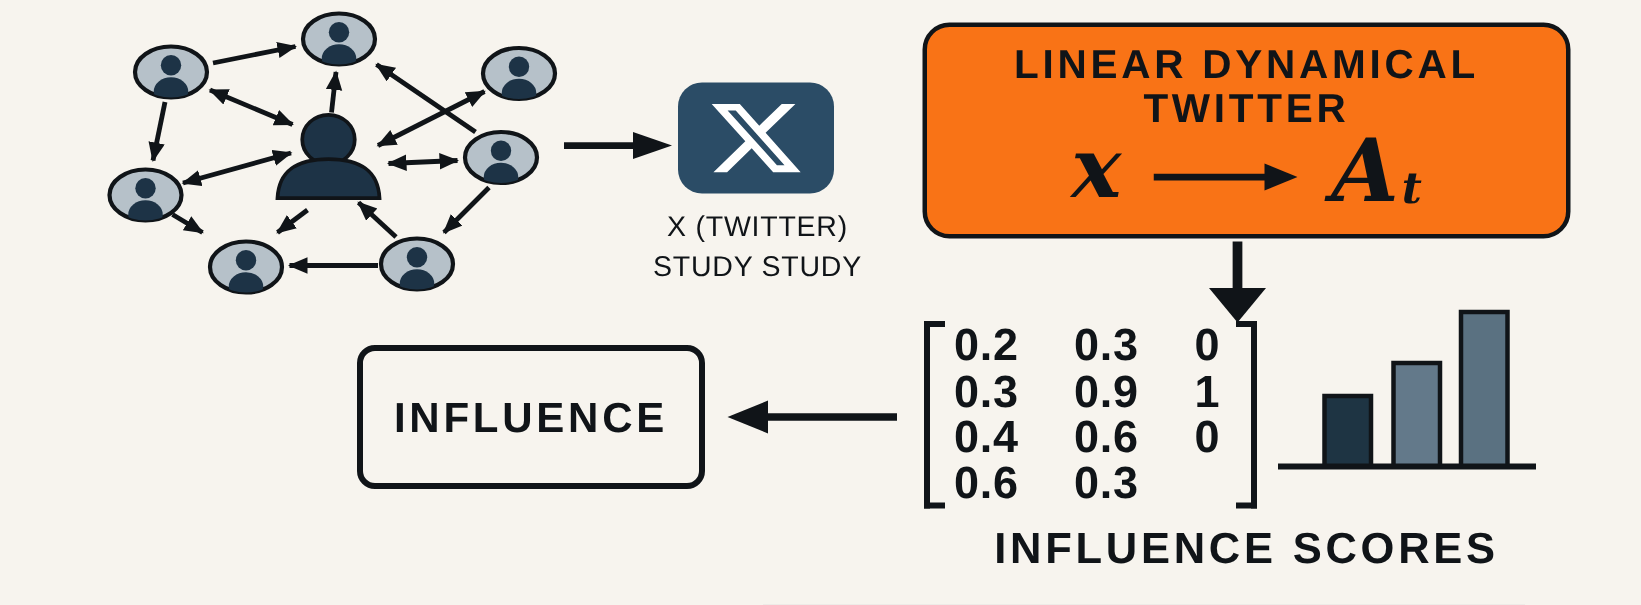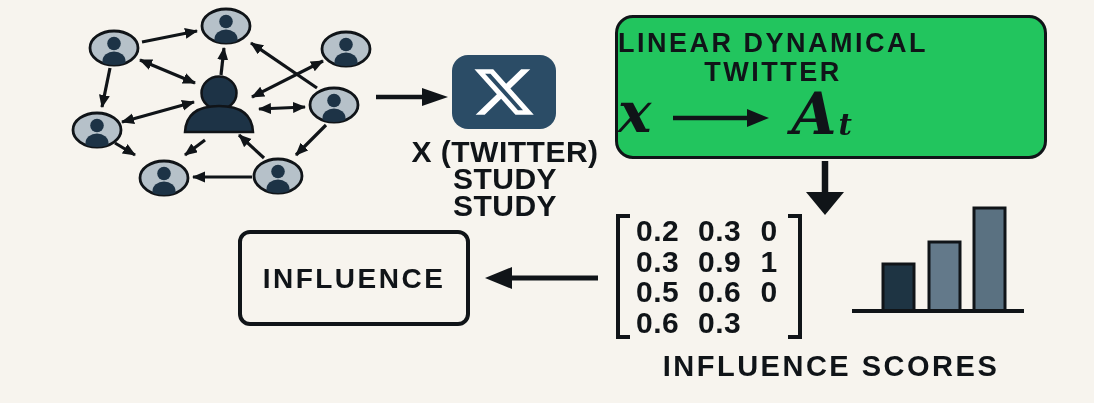--- a/index.html
+++ b/index.html
@@ -12,44 +12,44 @@
   .stage svg.overlay { position:absolute; inset:0; width:1094px; height:403px; }
 
   
   .xlogo {
     position:absolute; left:452px; top:55px; width:104px; height:74px;
     background:#2b4c66; border-radius:16px;
     display:flex; align-items:center; justify-content:center;
   }
   .xcaption {
     position:absolute; left:405px; top:138px; width:200px;
-    text-align:center; font-weight:bold; font-size:30px; line-height:27px;
+    text-align:center; font-weight:normal; font-size:19px; line-height:27px;
     letter-spacing:0.5px;
   }
 
   
   .lds-box {
     position:absolute; left:615px; top:15px; width:432px; height:144px;
     box-sizing:border-box; border:3.5px solid #101418; border-radius:18px;
-    background:#22c55e; display:flex; flex-direction:column; align-items:flex-start;
+    background:#f97316; display:flex; flex-direction:column; align-items:center;
     padding-top:11px;
   }
   .lds-title { text-align:center; font-weight:bold; font-size:27px; line-height:29px; letter-spacing:2.5px; }
   .lds-formula { display:flex; align-items:center; gap:22px; margin-top:2px; }
   .fx { font-family:"DejaVu Serif", serif; font-style:italic; font-weight:bold; font-size:56px; line-height:56px; transform:translateY(-6px); }
   .fA { font-family:"DejaVu Serif", serif; font-style:italic; font-weight:bold; font-size:58px; line-height:58px; display:inline-flex; transform:translateY(-4px); }
   .fsub { font-family:"DejaVu Serif", serif; font-style:italic; font-weight:bold; font-size:29px; line-height:29px; transform:translateY(26px); margin-left:2px; }
 
   
   .matrix { position:absolute; left:616px; top:214px; height:125px; display:flex; }
   .brk { width:14px; box-sizing:border-box; }
   .brk-l { border:4.5px solid #101418; border-right:none; }
   .brk-r { border:4.5px solid #101418; border-left:none; }
   .m-grid {
-    display:grid; grid-template-columns:62px 58px 26px; 
+    display:grid; grid-template-columns:62px 58px 26px; column-gap:18px;
     align-content:space-between; padding:2px 6px; height:121px;
   }
   .m-cell { font-weight:bold; font-size:30px; line-height:29px; letter-spacing:0.5px; }
   .m-cell.c2 { text-align:center; }
 
   
   .inf-box {
     position:absolute; left:238px; top:230px; width:232px; height:96px;
     box-sizing:border-box; border:4px solid #101418; border-radius:12px;
     display:flex; flex-direction:column; align-items:center; justify-content:center;
@@ -172,21 +172,21 @@
 
   <div class="matrix">
     <div class="brk brk-l"></div>
     <div class="m-grid" id="matrix-grid">
         <span class="m-cell c0">0.2</span>
         <span class="m-cell c1">0.3</span>
         <span class="m-cell c2">0</span>
         <span class="m-cell c0">0.3</span>
         <span class="m-cell c1">0.9</span>
         <span class="m-cell c2">1</span>
-        <span class="m-cell c0">0.5</span>
+        <span class="m-cell c0">0.4</span>
         <span class="m-cell c1">0.6</span>
         <span class="m-cell c2">0</span>
         <span class="m-cell c0">0.6</span>
         <span class="m-cell c1">0.3</span>
         <span class="m-cell c2"></span>
       </div>
     <div class="brk brk-r"></div>
   </div>
 
   <div class="inf-box">

